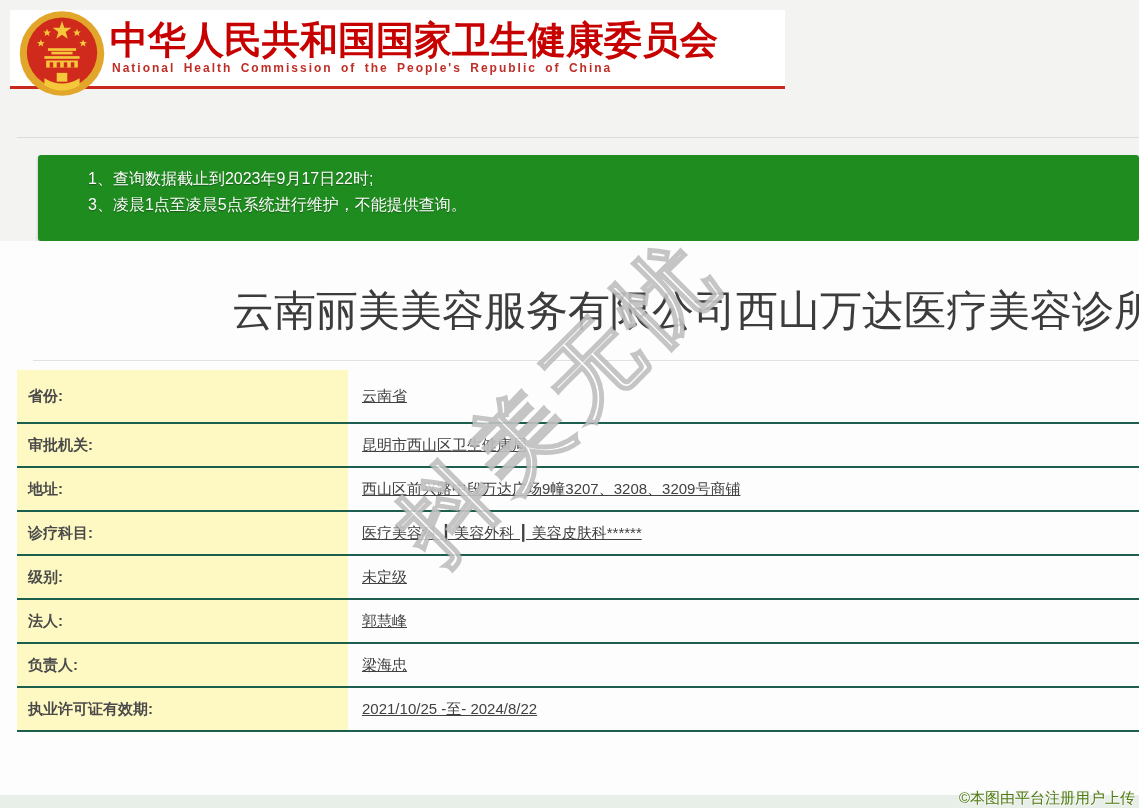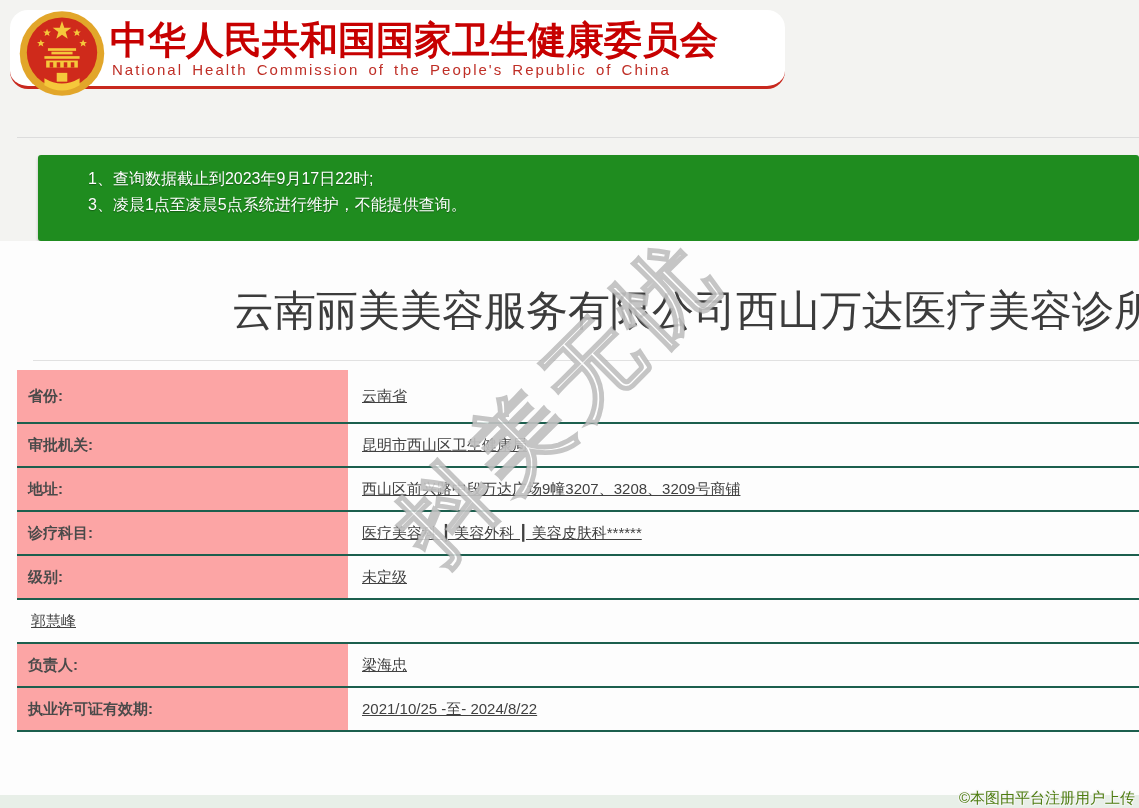--- a/index.html
+++ b/index.html
@@ -11,34 +11,33 @@
     overflow:hidden;
     font-family:"Liberation Sans","DejaVu Sans",sans-serif;
   }
 
   
   .header-card {
     position:absolute; left:10px; top:10px;
     width:775px; height:79px;
     background:#ffffff;
     border-bottom:3px solid #c8281e;
-    border-radius:18px;
   }
   .emblem {
     position:absolute; left:8px; top:-3px;
     width:88px; height:93px;
   }
   .cn-title {
     position:absolute; left:100px; top:5px;
     font-size:38px; font-weight:bold; color:#c70000;
     white-space:nowrap; letter-spacing:0px;
   }
   .en-title {
     position:absolute; left:102px; top:51px;
-    font-size:15px; font-weight:normal; color:#bf2e26;
+    font-size:12px; font-weight:bold; color:#bf2e26;
     letter-spacing:2px; word-spacing:3px; white-space:nowrap;
   }
 
   .top-divider {
     position:absolute; left:17px; top:137px;
     width:1122px; height:1px; background:#dcdcdc;
   }
 
   
   .notice-box {
@@ -75,21 +74,21 @@
     position:absolute; left:0; top:370px; width:1139px;
   }
   .info-row {
     display:flex; align-items:stretch;
     margin-left:17px;
     height:44px;
     border-bottom:2px solid #1c5f4e;
   }
   .info-row.first { height:54px; }
   .cell-label {
-    width:331px; background:#fca5a5;
+    width:331px; background:#fef9c3;
     display:flex; align-items:center;
     padding-left:11px;
     font-size:15px; font-weight:bold; color:#4a4a4a;
   }
   .cell-value {
     flex:1;
     display:flex; align-items:center;
     padding-left:14px;
     font-size:15px; color:#414141;
     white-space:nowrap;
@@ -184,20 +183,21 @@
     </div>
     <div class="info-row">
       <div class="cell-label">诊疗科目:</div>
       <div class="cell-value">医疗美容科 ┃ 美容外科 ┃ 美容皮肤科******</div>
     </div>
     <div class="info-row">
       <div class="cell-label">级别:</div>
       <div class="cell-value">未定级</div>
     </div>
     <div class="info-row">
+      <div class="cell-label">法人:</div>
       <div class="cell-value">郭慧峰</div>
     </div>
     <div class="info-row">
       <div class="cell-label">负责人:</div>
       <div class="cell-value">梁海忠</div>
     </div>
     <div class="info-row">
       <div class="cell-label">执业许可证有效期:</div>
       <div class="cell-value">2021/10/25 -至- 2024/8/22</div>
     </div>

